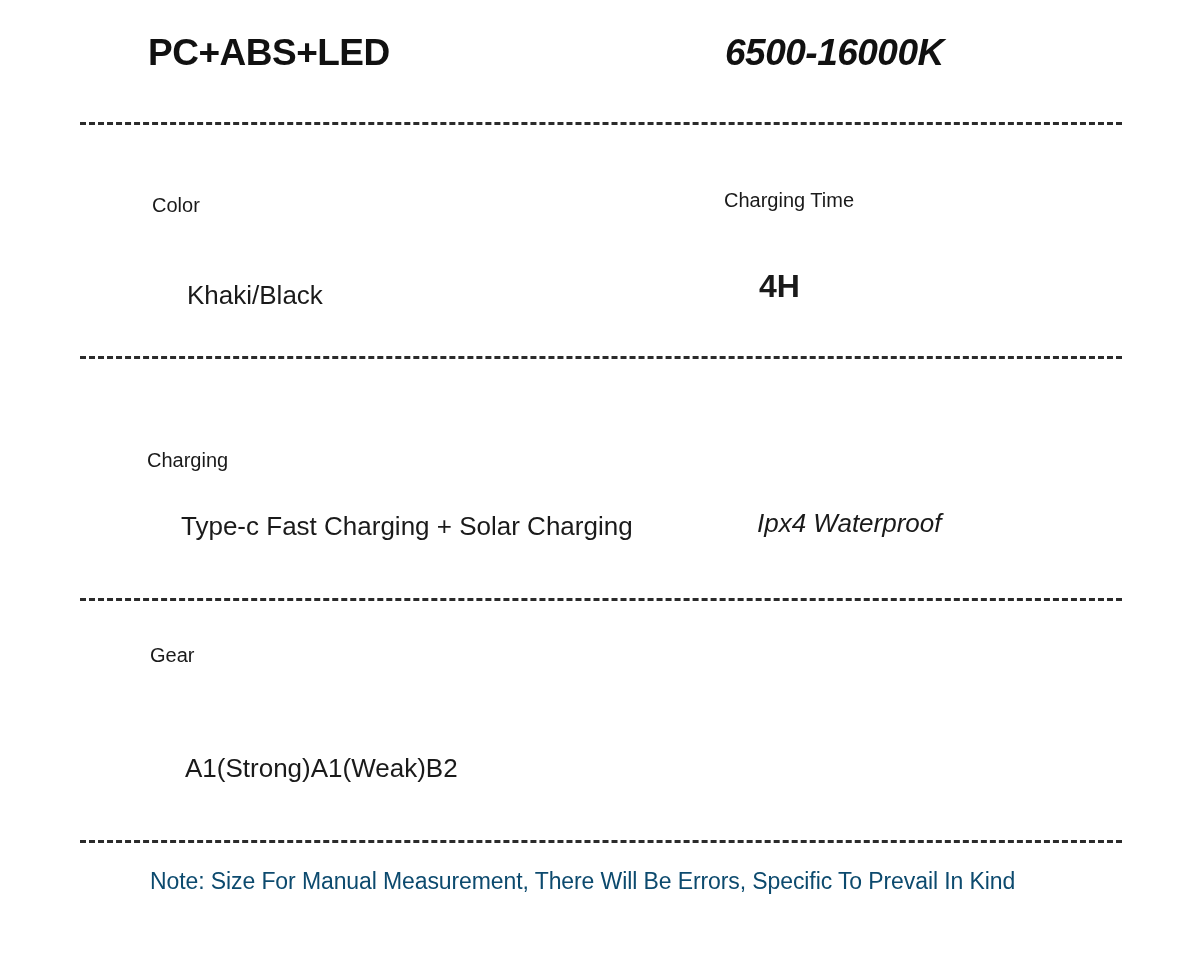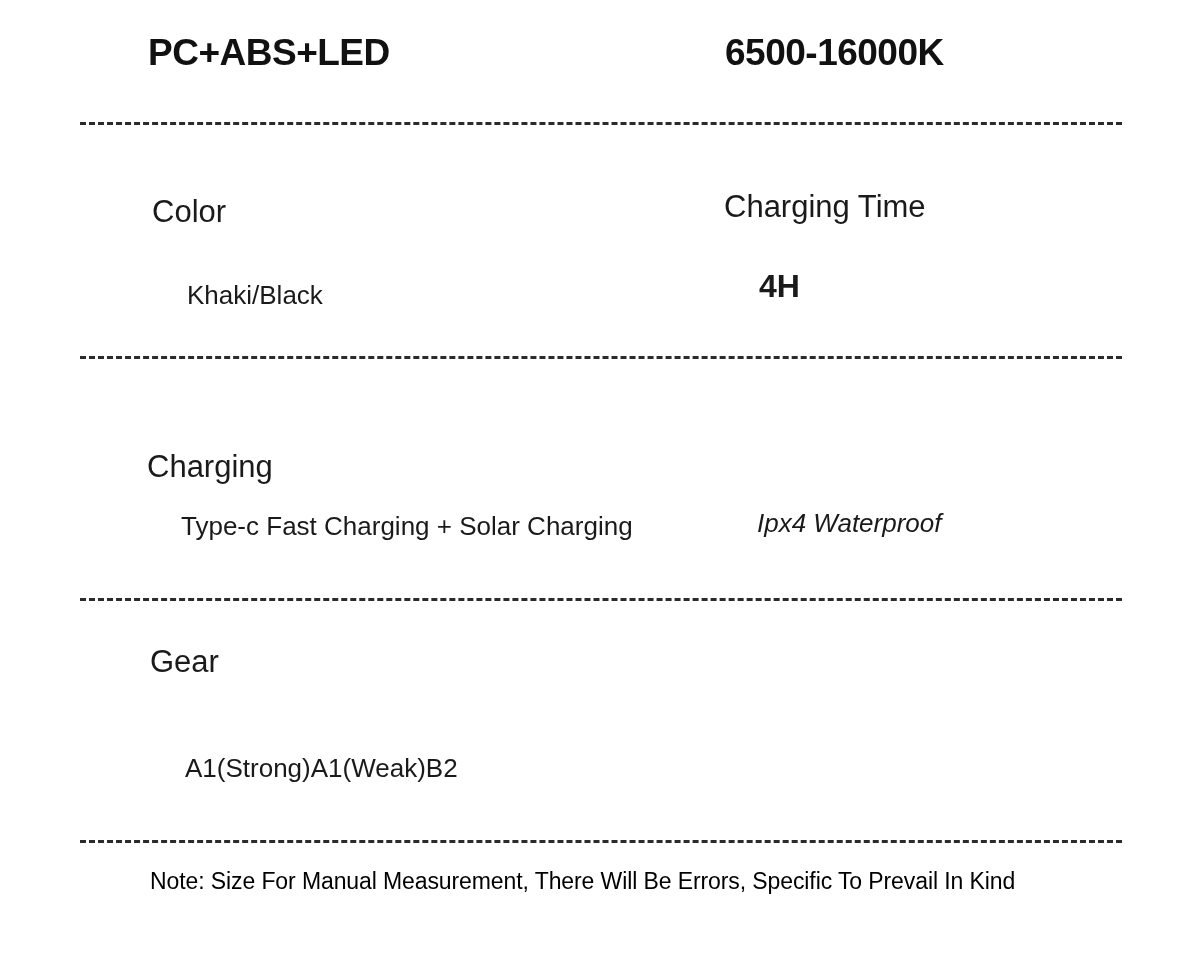--- a/index.html
+++ b/index.html
@@ -44,39 +44,40 @@
     text-align: right;
   }
   .head-right {
     position: absolute;
     left: 725px;
     top: 0;
     font-size: 37px;
     font-weight: bold;
     letter-spacing: -0.5px;
     white-space: nowrap;
+    font-style: italic;
   }
 
   
   .divider {
     position: absolute;
     left: 80px;
     width: 1042px;
     height: 0;
     border-top: 3px dashed #2b2b2b;
   }
   .divider.d1 { top: 122px; }
   .divider.d2 { top: 356px; }
   .divider.d3 { top: 598px; }
   .divider.d4 { top: 840px; }
 
   
   .cell-label {
     position: absolute;
-    font-size: 31px;
+    font-size: 20px;
     font-weight: normal;
     color: #1a1a1a;
     white-space: nowrap;
   }
   .cell-value {
     position: absolute;
     font-size: 26px;
     font-weight: normal;
     color: #1a1a1a;
     white-space: nowrap;
@@ -102,21 +103,21 @@
   
   .l5 { left: 150px; top: 644px; }
   .v5 { left: 150px; top: 753px; }
 
   
   .note {
     position: absolute;
     left: 150px;
     top: 868px;
     font-size: 23px;
-    color: #000000;
+    color: #0c4a6e;
     white-space: nowrap;
     letter-spacing: -0.1px;
   }
 
   
   .hl {
     position: absolute;
     background: #f5f5f5;
     z-index: -1;
   }

